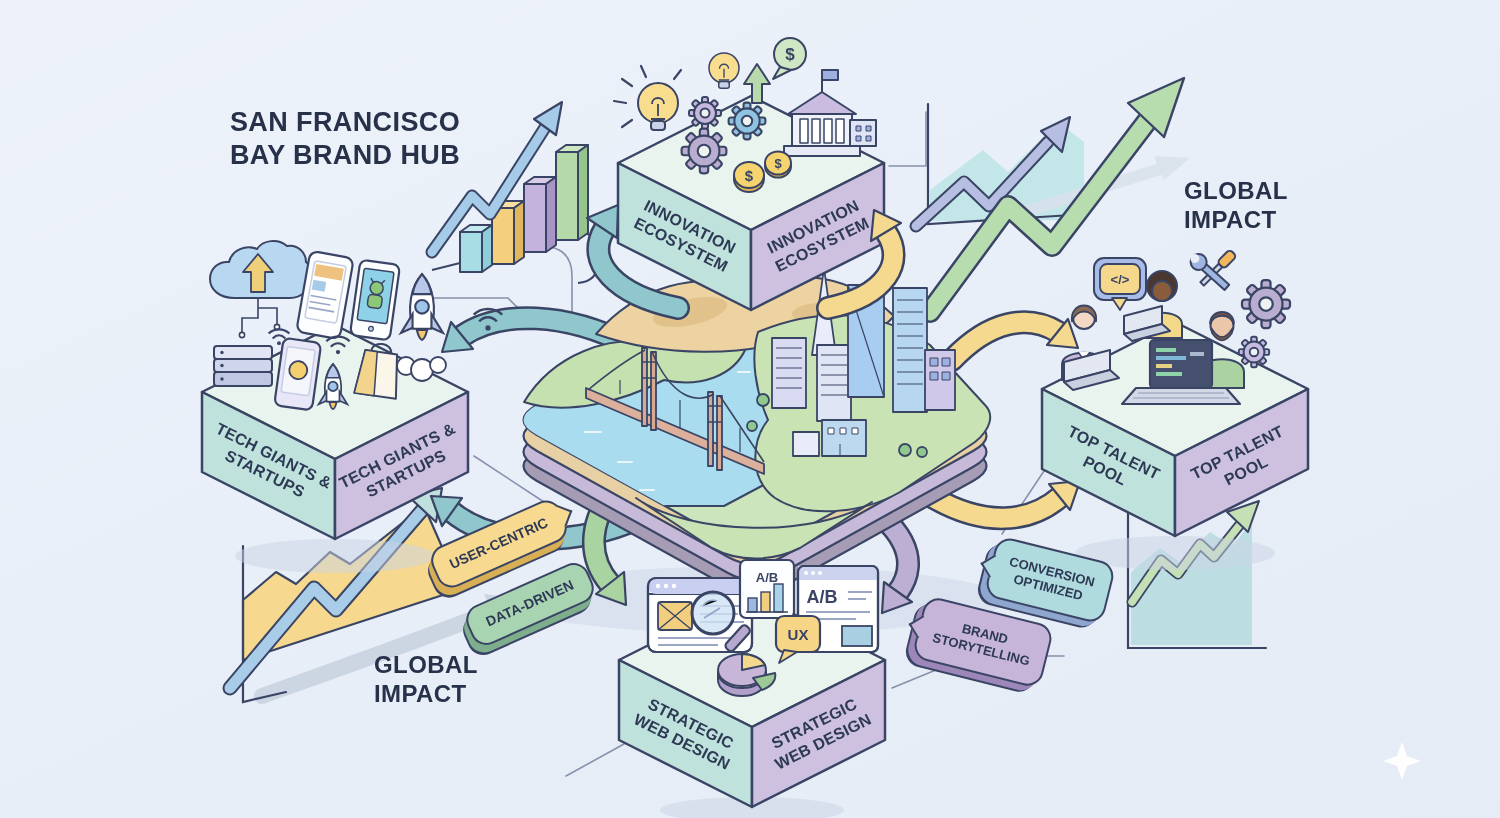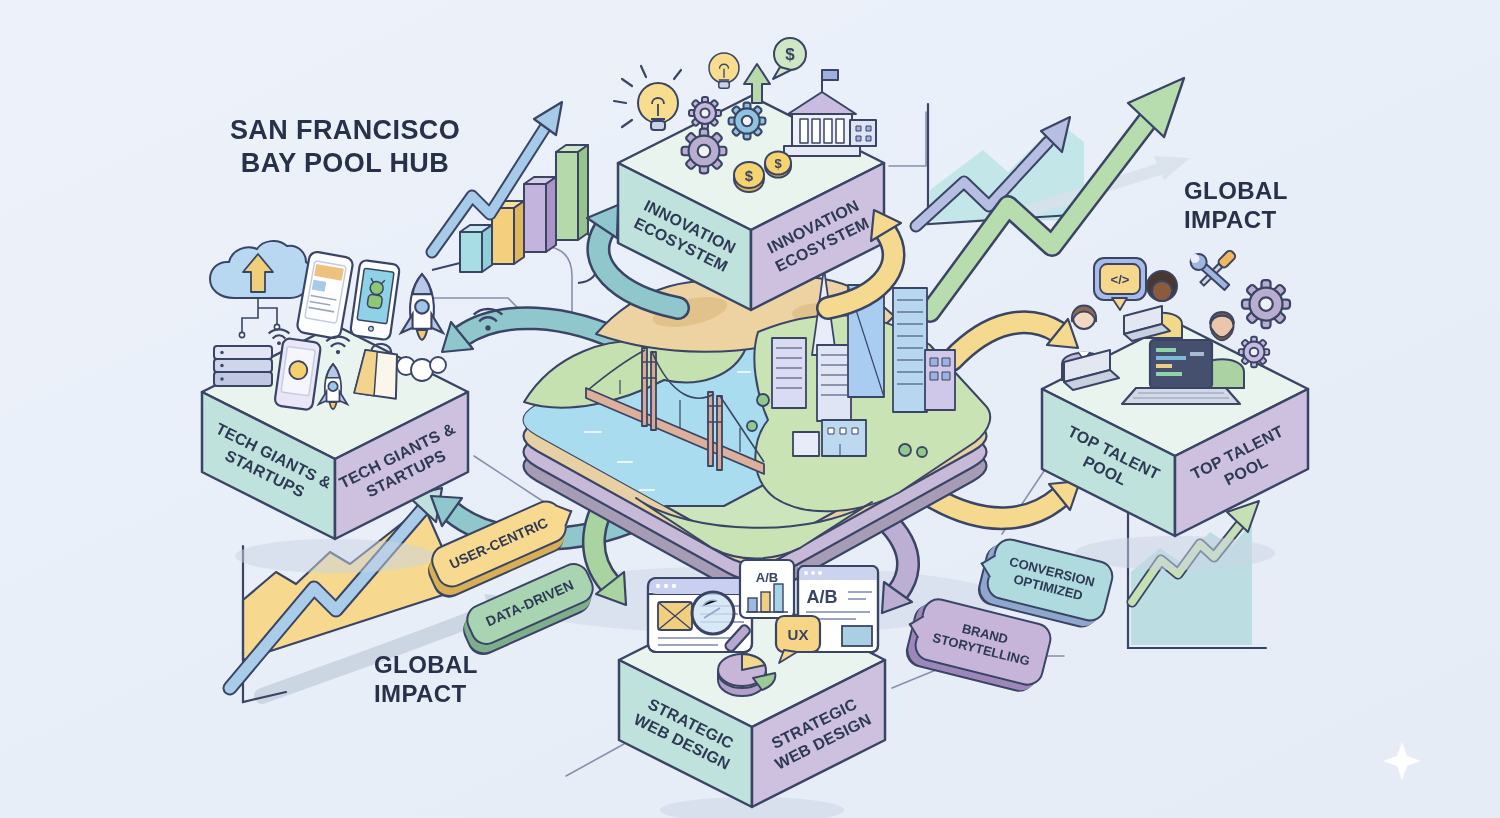--- a/index.html
+++ b/index.html
@@ -453,23 +453,23 @@
     <g stroke="none">
       <text x="767" y="582" font-size="13" text-anchor="middle" fill="#6b7a9e">A/B</text>
       <text x="822" y="603" font-size="18" text-anchor="middle">A/B</text>
       <text x="798" y="640" font-size="15" text-anchor="middle">UX</text>
     </g>
   </g>
 
   <path d="M 1402,742 L 1407,756 L 1421,761 L 1407,766 L 1402,780 L 1397,766 L 1383,761 L 1397,756 Z" fill="#ffffff" opacity="0.95"></path>
 </svg>
 
-<div class="caption" style="left:226px;top:114px;width:238px;text-align:center;font-size:27px;">
+<div class="caption" style="left:226px;top:106px;width:238px;text-align:center;font-size:27px;">
   <div>SAN FRANCISCO</div>
-  <div>BAY POOL HUB</div>
+  <div>BAY BRAND HUB</div>
 </div>
 
 <div class="caption" style="left:1184px;top:176px;font-size:24px;">
   <div>GLOBAL</div>
   <div>IMPACT</div>
 </div>
 
 <div class="caption" style="left:374px;top:650px;font-size:24px;">
   <div>GLOBAL</div>
   <div>IMPACT</div>

